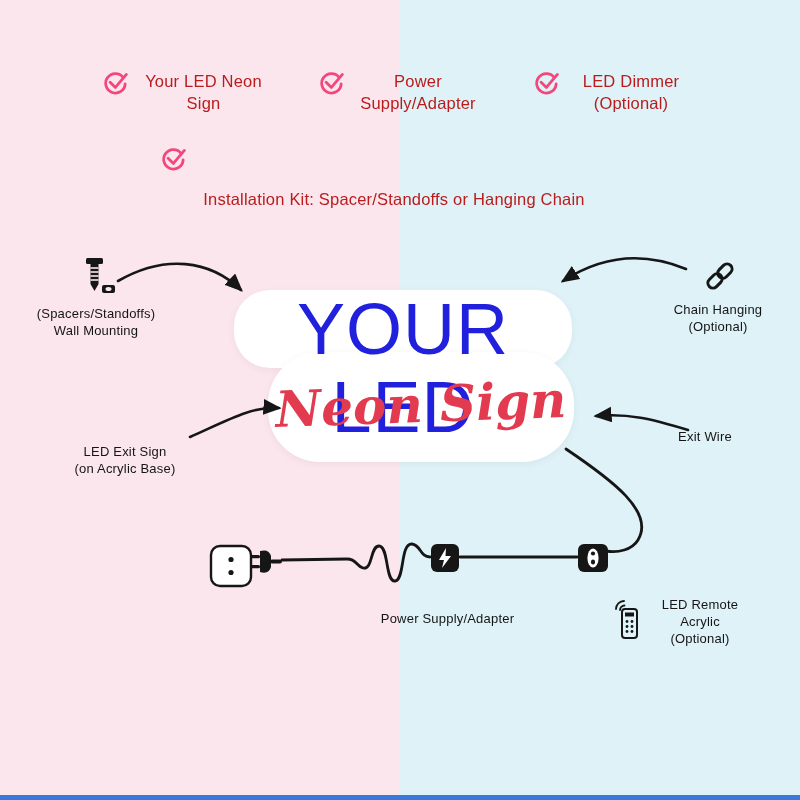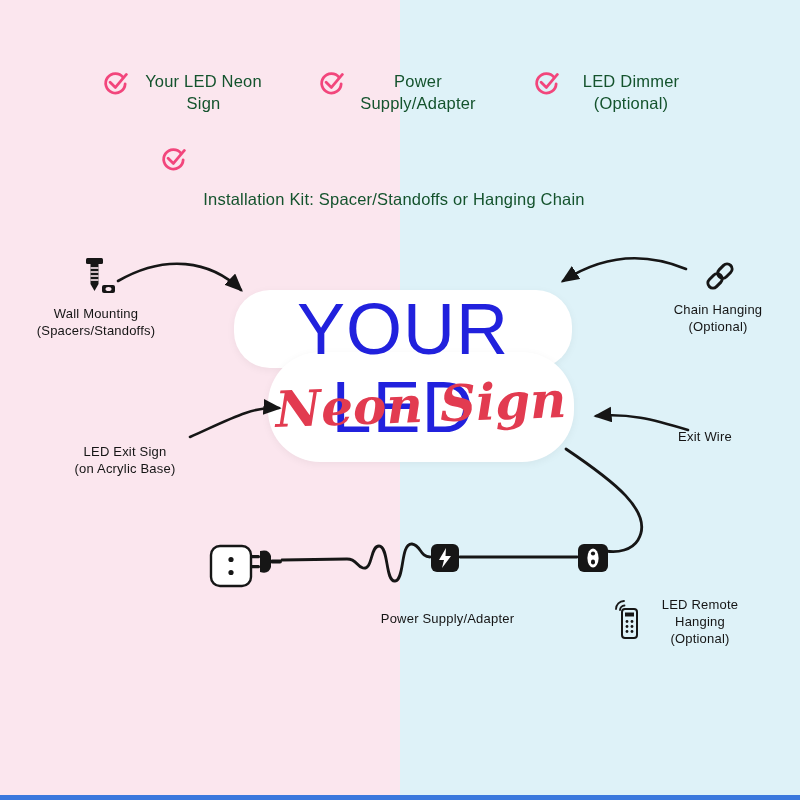--- a/index.html
+++ b/index.html
@@ -4,21 +4,21 @@
 <style>
   html,body{margin:0;padding:0;}
   body{font-family:"Liberation Sans", sans-serif; color:#1b1b1b;}
   .stage{position:relative;width:800px;height:800px;overflow:hidden;background:#fff;}
   .bg-left{position:absolute;left:0;top:0;width:400px;height:800px;background:var(--bg-left,#fbe6ee);}
   .bg-right{position:absolute;left:400px;top:0;width:400px;height:800px;background:var(--bg-right,#def2f8);}
   .bottom-bar{position:absolute;left:0;bottom:0;width:800px;height:5px;background:var(--bottom-bar,#3a78dd);}
   .abs{position:absolute;}
   .check-item{position:absolute;display:flex;align-items:flex-start;gap:8px;}
   .check-icon{flex:0 0 auto;width:26px;height:26px;}
-  .check-text{font-size:16.5px;line-height:1.35;text-align:center;letter-spacing:0.2px;color:#14532d;}
+  .check-text{font-size:16.5px;line-height:1.35;text-align:center;letter-spacing:0.2px;color:#b91c1c;}
   .callout{position:absolute;font-size:13px;line-height:1.32;text-align:center;letter-spacing:0.2px;color:#151515;}
   .blob{position:absolute;background:#ffffff;box-shadow:0 2px 8px rgba(0,0,0,0.05);}
   .blob-top{left:234px;top:290px;width:338px;height:78px;border-radius:36px;}
   .blob-bottom{left:268px;top:352px;width:306px;height:110px;border-radius:52px;}
   .sign-title{position:absolute;left:234px;top:290px;width:338px;height:78px;line-height:78px;
     text-align:center;font-size:72px;letter-spacing:1px;color:var(--sign-blue,#2121dd);}
   .sign-script{position:absolute;left:268px;top:352px;width:306px;height:110px;line-height:106px;
     text-align:center;font-size:50px;font-style:italic;font-weight:bold;
     font-family:"DejaVu Serif", serif;color:var(--sign-red,#e23b50);transform:rotate(-2deg);}
   svg{display:block;}
@@ -98,22 +98,22 @@
       <line x1="12.5" y1="12" x2="20.5" y2="12" stroke="#fbe6ee" stroke-width="1.6"></line>
       <line x1="12.5" y1="16" x2="20.5" y2="16" stroke="#fbe6ee" stroke-width="1.6"></line>
       <line x1="12.5" y1="20" x2="20.5" y2="20" stroke="#fbe6ee" stroke-width="1.6"></line>
       <line x1="12.5" y1="24" x2="20.5" y2="24" stroke="#fbe6ee" stroke-width="1.6"></line>
       <path d="M12.5,28 h8 l-4,7 z" fill="#161616"></path>
       <rect x="24" y="29" width="13" height="8" rx="2" fill="#161616"></rect>
       <ellipse cx="30.5" cy="33" rx="3" ry="2" fill="#fbe6ee"></ellipse>
     </svg>
   </div>
   <div class="callout" style="left:8px;top:305px;width:176px;">
+    <div>(Spacers/Standoffs)</div>
     <div>Wall Mounting</div>
-    <div>(Spacers/Standoffs)</div>
   </div>
 
   <div class="abs" style="left:702px;top:258px;">
     <svg width="36" height="36" viewBox="0 0 36 36">
       <g transform="rotate(45 18 18)" fill="none" stroke="#161616" stroke-width="3">
         <rect x="13" y="3" width="10" height="16" rx="5"></rect>
         <rect x="13" y="17" width="10" height="16" rx="5"></rect>
       </g>
     </svg>
   </div>
@@ -177,18 +177,18 @@
       <circle cx="14" cy="21.5" r="1.4" fill="#161616"></circle>
       <circle cx="19" cy="21.5" r="1.4" fill="#161616"></circle>
       <circle cx="14" cy="26.5" r="1.4" fill="#161616"></circle>
       <circle cx="19" cy="26.5" r="1.4" fill="#161616"></circle>
       <circle cx="14" cy="31.5" r="1.4" fill="#161616"></circle>
       <circle cx="19" cy="31.5" r="1.4" fill="#161616"></circle>
     </svg>
   </div>
   <div class="callout" style="left:642px;top:596px;width:116px;">
     <div>LED Remote</div>
-    <div>Hanging</div>
+    <div>Acrylic</div>
     <div>(Optional)</div>
   </div>
 
   <div class="bottom-bar"></div>
 </div>
 
 </body></html>

